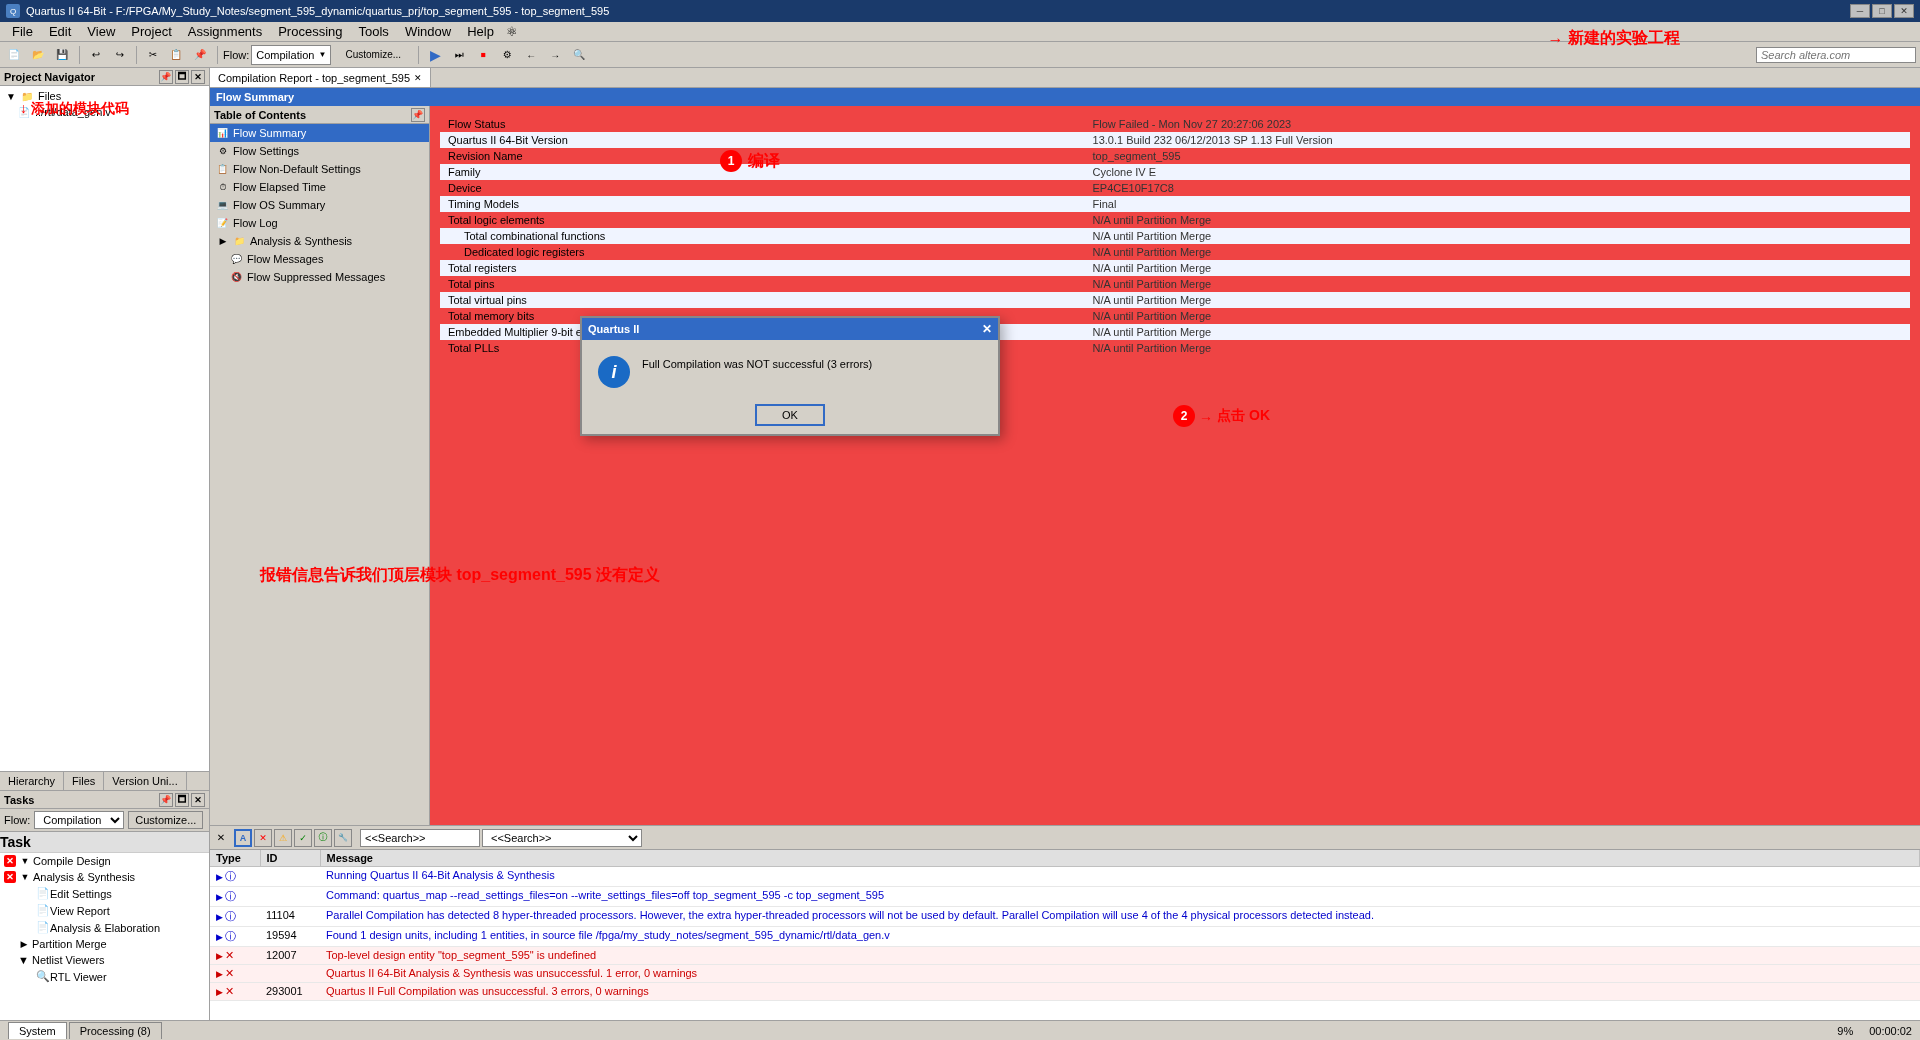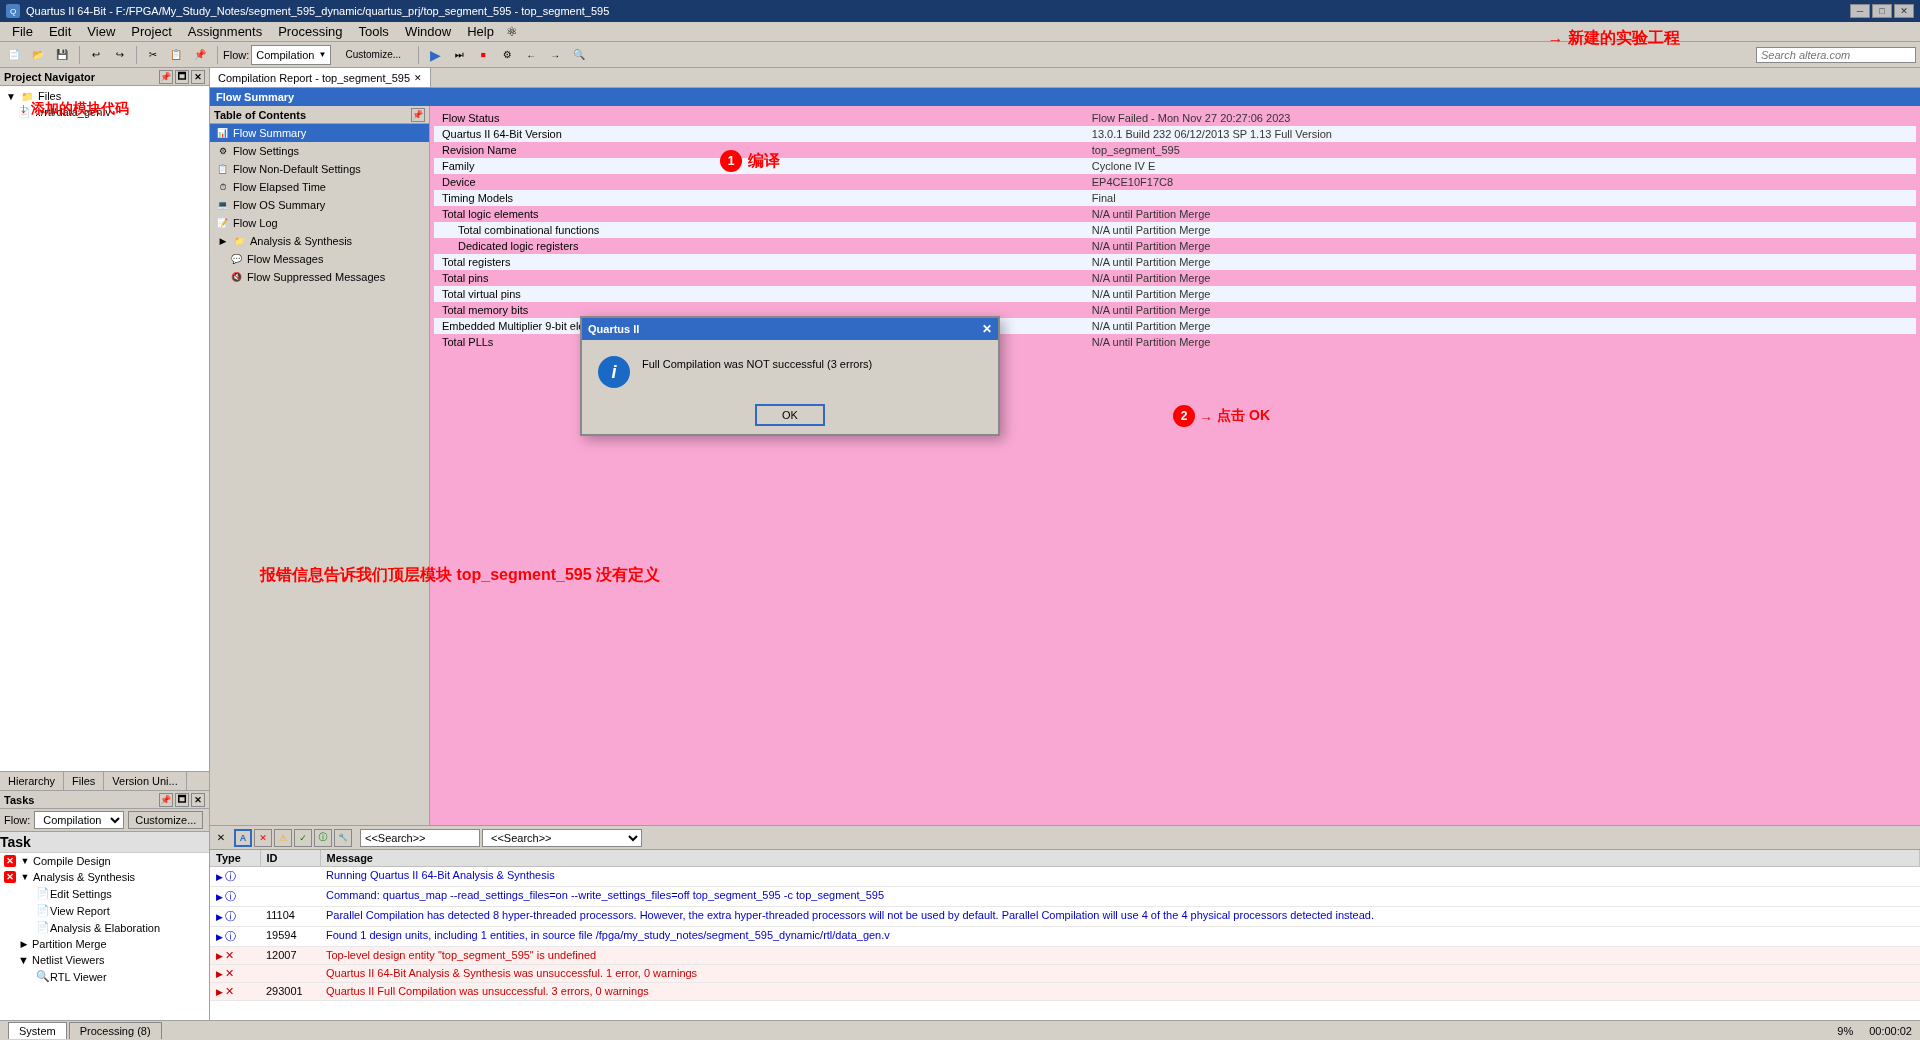--- a/index.html
+++ b/index.html
@@ -65,21 +65,21 @@
     
     .report-content { display: flex; flex: 1; overflow: hidden; }
     .toc-panel { width: 220px; background: #d4d0c8; border-right: 1px solid #a0a0a0; overflow: auto; flex-shrink: 0; }
     .toc-header { height: 18px; display: flex; align-items: center; justify-content: space-between; padding: 0 4px; border-bottom: 1px solid #a0a0a0; font-weight: bold; font-size: 11px; background: #d4d0c8; }
     .toc-item { display: flex; align-items: center; padding: 2px 6px; font-size: 11px; cursor: pointer; }
     .toc-item.selected { background: #316ac5; color: white; }
     .toc-icon { width: 14px; height: 14px; margin-right: 3px; display: flex; align-items: center; justify-content: center; font-size: 9px; flex-shrink: 0; }
     .toc-indent { padding-left: 20px; }
 
     
-    .main-report { flex: 1; background: #f9a8d4; overflow: auto; padding: 4px; }
+    .main-report { flex: 1; background: #ef4444; overflow: auto; padding: 10px; }
     .report-table { width: 100%; border-collapse: collapse; font-size: 11px; }
     .report-table td { padding: 2px 8px; border: none; }
     .report-table tr:nth-child(even) { background: #f0f4ff; }
     .report-table td:first-child { color: #000; min-width: 200px; }
     .report-table td:last-child { color: #333; }
 
     
     .bottom-panel { height: 195px; border-top: 1px solid #a0a0a0; background: white; display: flex; flex-direction: column; flex-shrink: 0; }
     .bottom-toolbar { background: #d4d0c8; height: 24px; display: flex; align-items: center; padding: 0 4px; gap: 2px; border-bottom: 1px solid #a0a0a0; }
     .filter-btn { height: 18px; width: 18px; border: 1px solid #888; background: #d4d0c8; display: flex; align-items: center; justify-content: center; font-size: 9px; cursor: pointer; }

